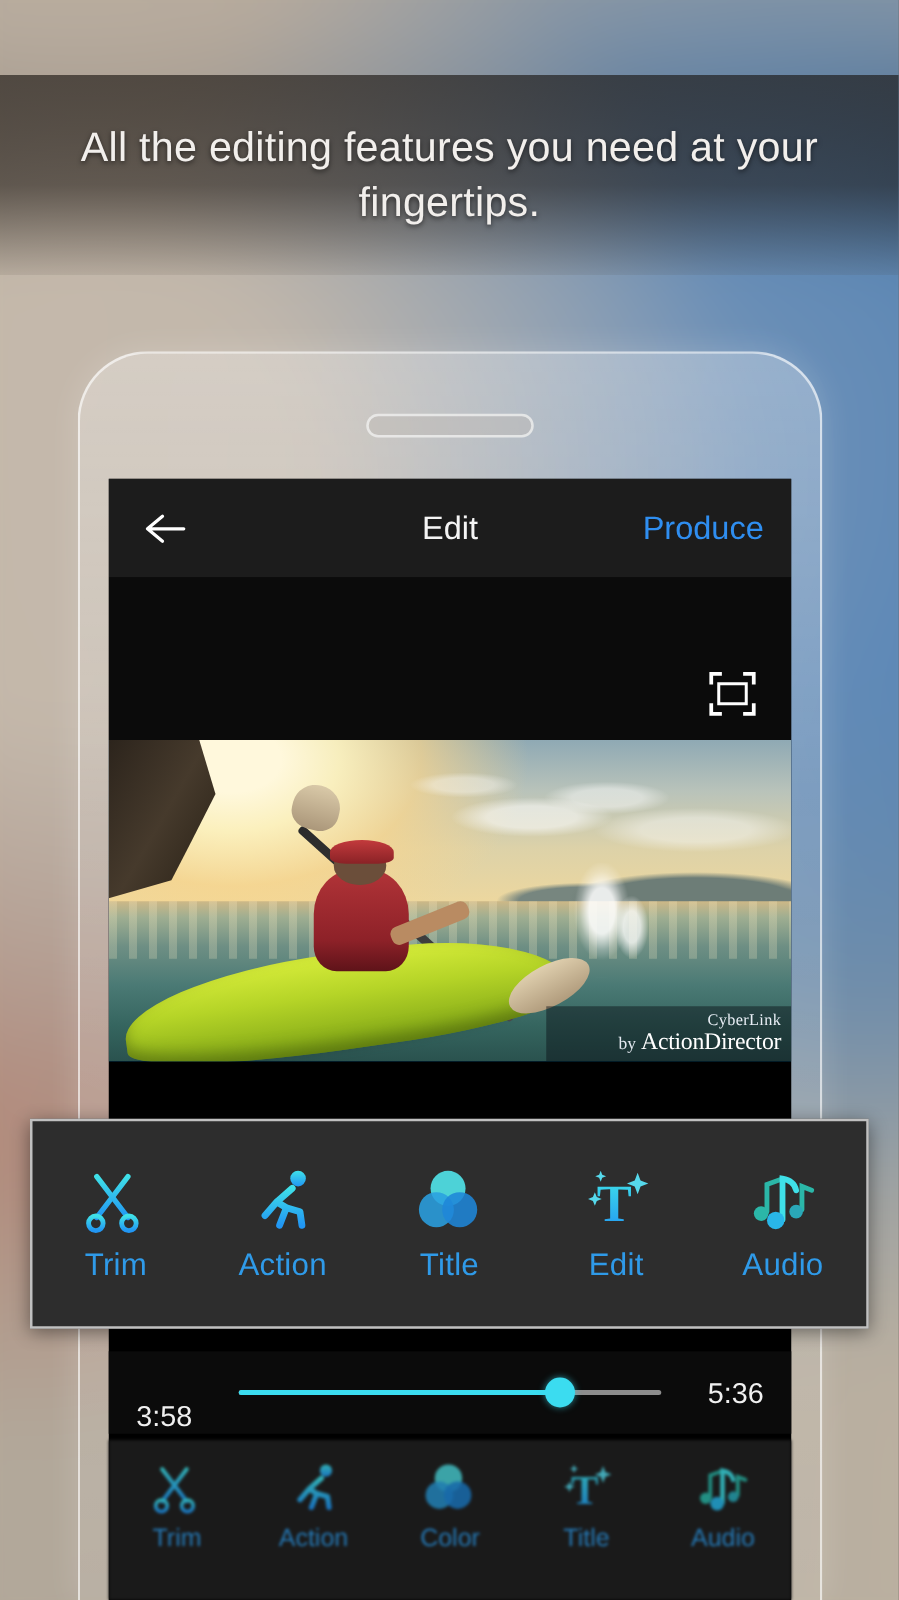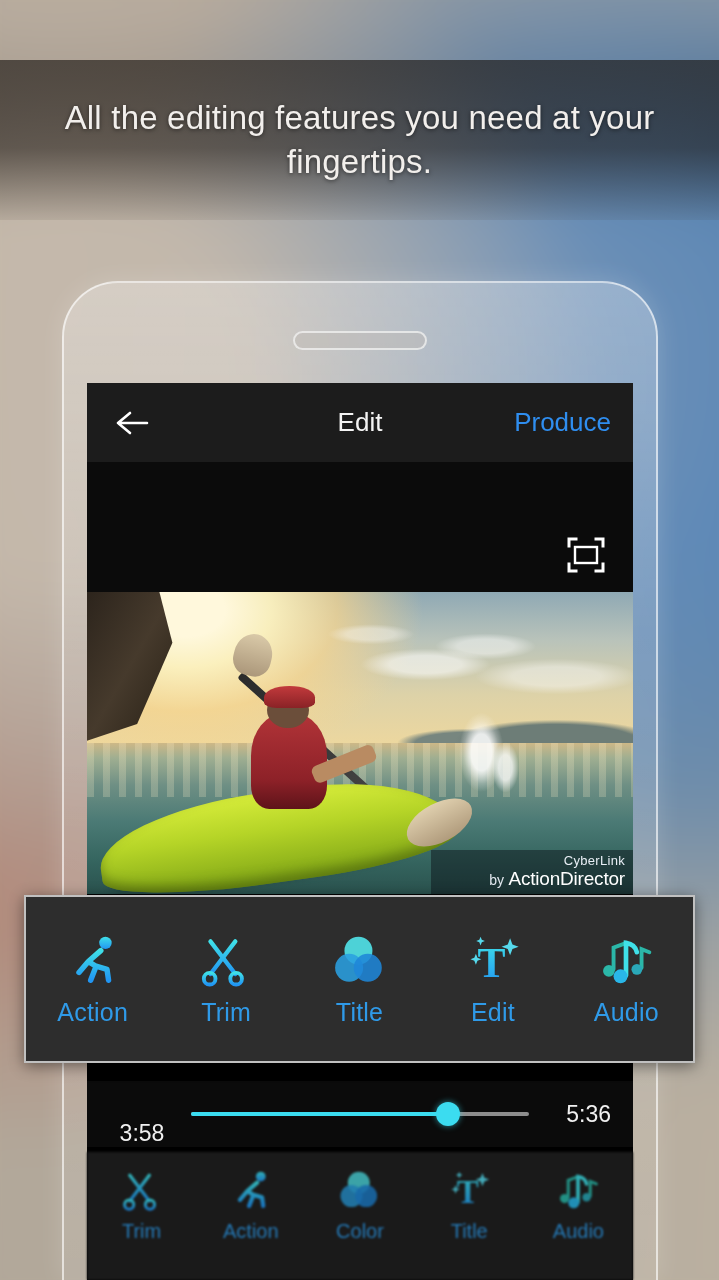--- a/index.html
+++ b/index.html
@@ -96,22 +96,23 @@
   #preview-top{
     position:relative; height:130px; background:#0b0b0b;
   }
   #ratio-btn{
     position:absolute; right:26px; bottom:16px;
     width:42px; height:42px; cursor:pointer;
   }
 
   
   #video{
-    position:relative; height:302px; overflow:hidden;
+    position:relative; height:257px; overflow:hidden;
     background:#0369a1;
+    font-family:Liberation Serif, serif;
   }
   .vbase{ position:absolute; inset:0; }
   
   .sky{
     background:
       radial-gradient(ellipse 330px 220px at 18% 6%, #fff8dc 0 12%, rgba(255,243,190,.92) 26%, rgba(250,214,140,.70) 46%, rgba(0,0,0,0) 72%),
       linear-gradient(180deg,#8fa9b4 0%, #b9c3ba 16%, #ddd2a8 34%, #ecd79f 50%, #e4c88d 62%, #cdb077 70%, #000 71%);
   }
   
   .clouds{
@@ -234,21 +235,21 @@
   .tool .tlabel{ font-size:25px; color:#2f9ae8; letter-spacing:.2px; }
 
   
   #scrubber{
     position:absolute; z-index:7;
     left:87px; top:1081px; width:546px; height:66px;
     background:#0b0b0b;
     display:flex; align-items:center; padding:0 22px;
   }
   .time{ color:#f0f0f0; font-size:23px; min-width:66px; }
-  #time-cur{ text-align:center;margin-top:39px; }
+  #time-cur{ text-align:left;margin-top:39px; }
   #time-tot{ text-align:right; }
   #track-wrap{
     flex:1; margin:0 16px; position:relative; height:24px;
     display:flex; align-items:center; cursor:pointer;
   }
   #track-bg{ position:absolute; left:0; right:0; height:4px; background:#8d8d8d; border-radius:2px; }
   #track-fill{ position:absolute; left:0; height:4px; background:#3bdcf0; border-radius:2px; }
   #thumb{
     position:absolute; width:24px; height:24px; border-radius:50%;
     background:#3bdcf0; transform:translateX(-50%);
@@ -439,59 +440,59 @@
       </span>
       <span class="tlabel">Audio</span>
     </div>
   </div>
 
 <div id="tool-panel">
     <div class="tool">
       <span class="glyph">
         <svg width="56" height="56" viewBox="0 0 72 72">
           <defs>
+            <linearGradient id="grscissors-icon56" x1="0" y1="0" x2="0" y2="1">
+              <stop offset="0" stop-color="#3fe0e8"></stop>
+              <stop offset="1" stop-color="#2196f3"></stop>
+            </linearGradient>
+          </defs>
+          <g stroke="url(#grscissors-icon56)" stroke-width="5.5" fill="none" stroke-linecap="round">
+            <line x1="16" y1="12" x2="48" y2="54"></line>
+            <line x1="48" y1="12" x2="16" y2="54"></line>
+          </g>
+          <circle cx="15" cy="60" r="7.5" fill="none" stroke="url(#grscissors-icon56)" stroke-width="5"></circle>
+          <circle cx="49" cy="60" r="7.5" fill="none" stroke="url(#grscissors-icon56)" stroke-width="5"></circle>
+        </svg>
+      </span>
+      <span class="tlabel">Trim</span>
+    </div>
+    <div class="tool">
+      <span class="glyph">
+        <svg width="56" height="56" viewBox="0 0 72 72">
+          <defs>
             <linearGradient id="grrunning-person-icon56" x1="0" y1="0" x2="0" y2="1">
               <stop offset="0" stop-color="#3fe0e8"></stop>
               <stop offset="1" stop-color="#2196f3"></stop>
             </linearGradient>
           </defs>
           <circle cx="52" cy="14" r="8" fill="url(#grrunning-person-icon56)"></circle>
           <path d="M46 24 L30 38 L40 44 L33 62 M30 38 L18 52 M40 44 L54 48 L56 62" stroke="url(#grrunning-person-icon56)" stroke-width="7" fill="none" stroke-linecap="round" stroke-linejoin="round"></path>
           <g stroke="url(#grrunning-person-icon56)" stroke-width="4.5" stroke-linecap="round">
             <line x1="2" y1="30" x2="20" y2="30"></line>
             <line x1="6" y1="42" x2="26" y2="42"></line>
             <line x1="2" y1="52" x2="16" y2="52"></line>
           </g>
         </svg>
       </span>
       <span class="tlabel">Action</span>
     </div>
     <div class="tool">
       <span class="glyph">
         <svg width="56" height="56" viewBox="0 0 72 72">
           <defs>
-            <linearGradient id="grscissors-icon56" x1="0" y1="0" x2="0" y2="1">
-              <stop offset="0" stop-color="#3fe0e8"></stop>
-              <stop offset="1" stop-color="#2196f3"></stop>
-            </linearGradient>
-          </defs>
-          <g stroke="url(#grscissors-icon56)" stroke-width="5.5" fill="none" stroke-linecap="round">
-            <line x1="16" y1="12" x2="48" y2="54"></line>
-            <line x1="48" y1="12" x2="16" y2="54"></line>
-          </g>
-          <circle cx="15" cy="60" r="7.5" fill="none" stroke="url(#grscissors-icon56)" stroke-width="5"></circle>
-          <circle cx="49" cy="60" r="7.5" fill="none" stroke="url(#grscissors-icon56)" stroke-width="5"></circle>
-        </svg>
-      </span>
-      <span class="tlabel">Trim</span>
-    </div>
-    <div class="tool">
-      <span class="glyph">
-        <svg width="56" height="56" viewBox="0 0 72 72">
-          <defs>
             <linearGradient id="grcolor-circles-icon56" x1="0" y1="0" x2="0" y2="1">
               <stop offset="0" stop-color="#3fe0e8"></stop>
               <stop offset="1" stop-color="#2196f3"></stop>
             </linearGradient>
           </defs>
           <circle cx="34" cy="24" r="18" fill="#4fdbe0" opacity=".95"></circle>
           <circle cx="22" cy="46" r="18" fill="#2a9fe0" opacity=".88"></circle>
           <circle cx="46" cy="46" r="18" fill="#1f86d8" opacity=".88"></circle>
         </svg>
       </span>

